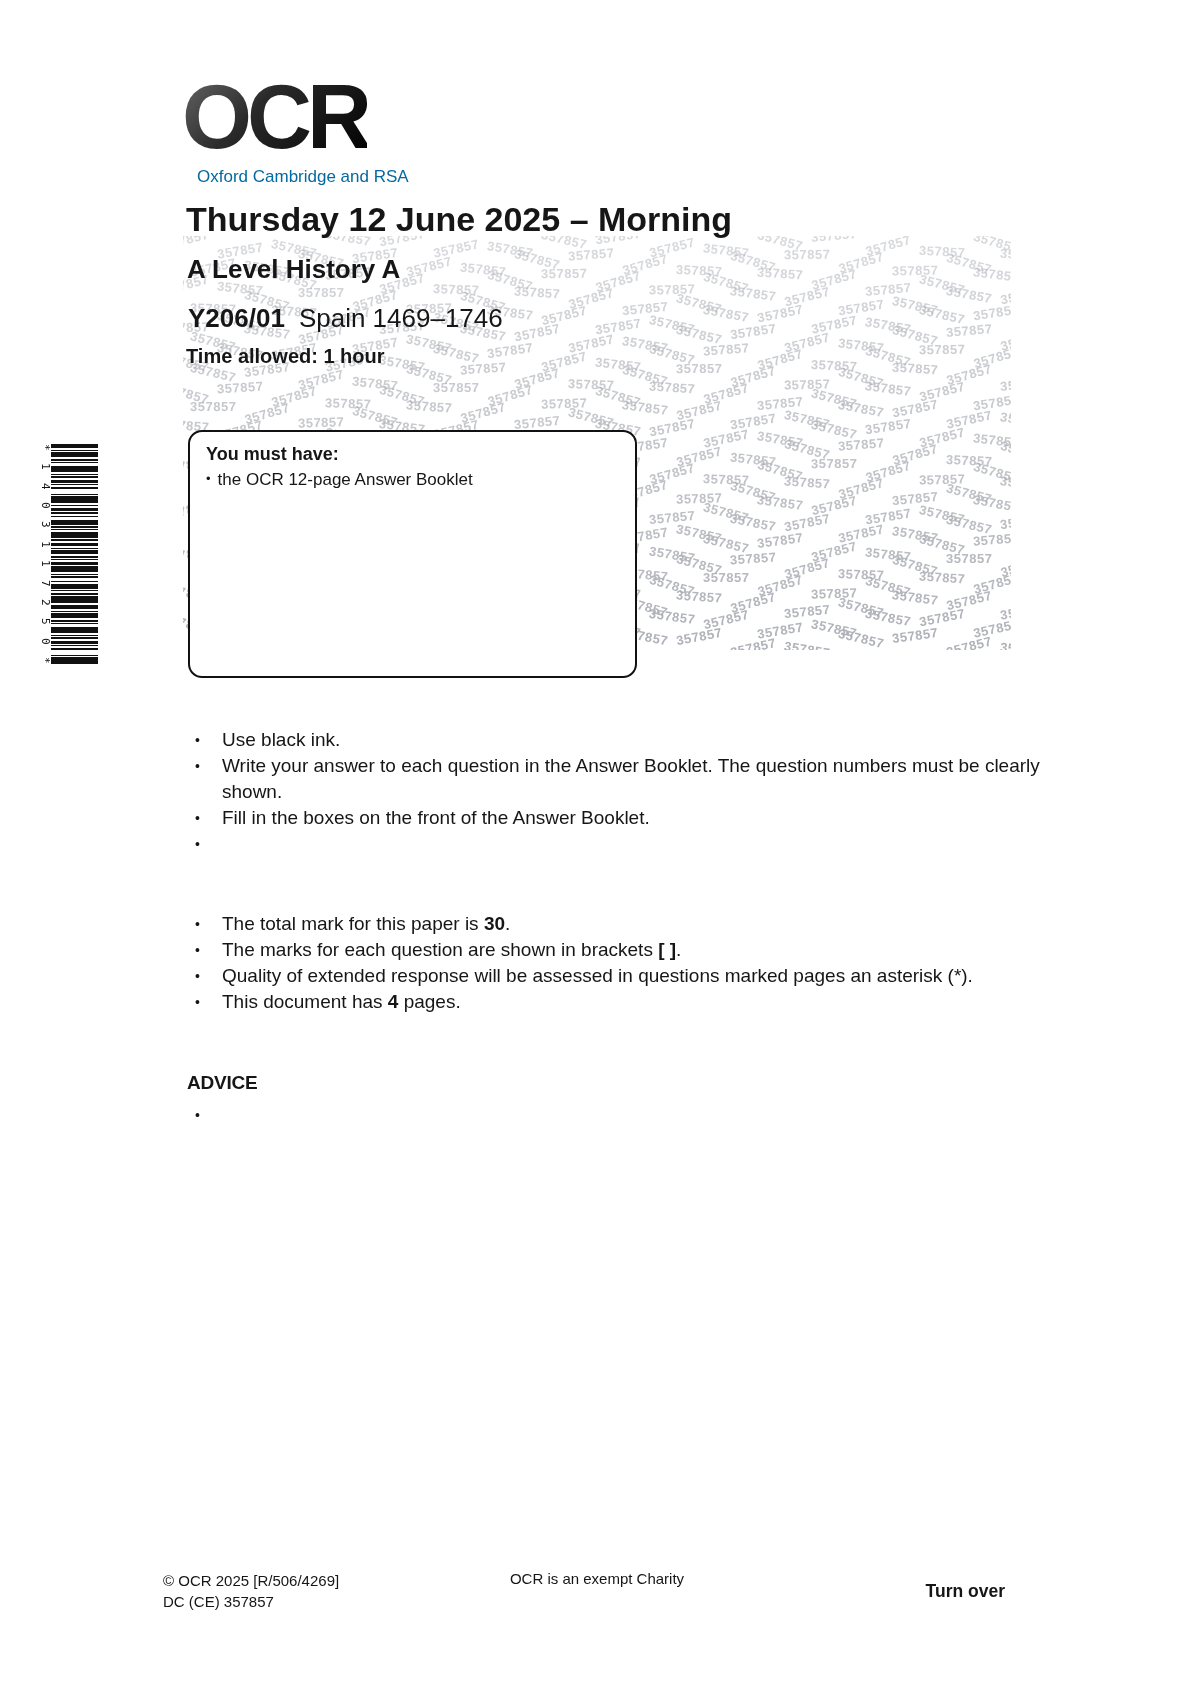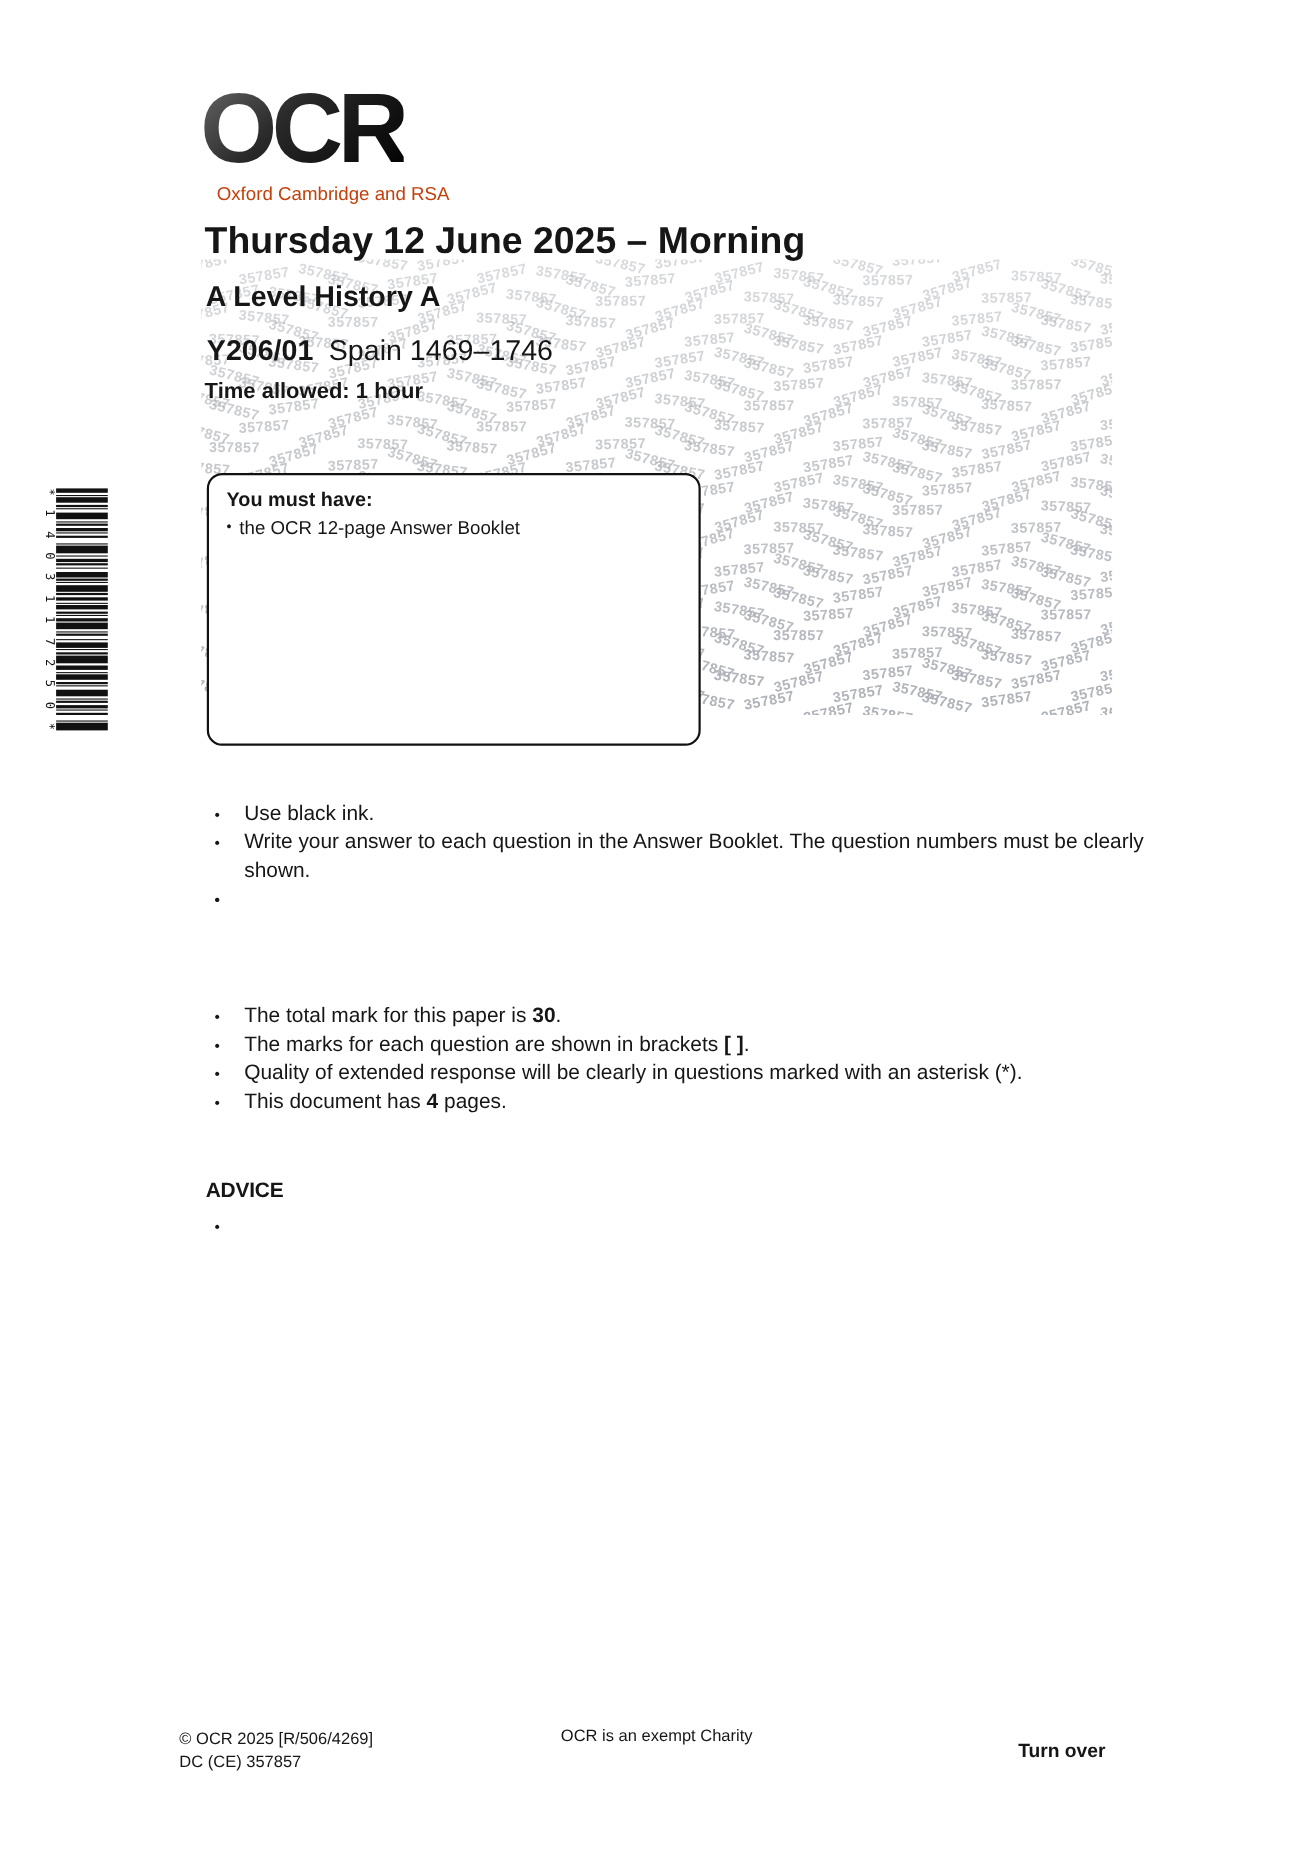--- a/index.html
+++ b/index.html
@@ -9,21 +9,21 @@
   
   .wm{position:absolute;left:183px;top:236px;width:828px;height:414px;overflow:hidden;z-index:0;}
   .wm span{position:absolute;font-weight:bold;font-size:13px;letter-spacing:.5px;color:#a9acb3;white-space:nowrap;}
   
   .logo{left:182px;top:70px;z-index:1;font-weight:bold;font-size:90px;line-height:95px;letter-spacing:-5px;
         color:#151515;}
   @supports(-webkit-background-clip:text){
     .logo{background:linear-gradient(135deg,#6a6a6a 0%,#2a2a2a 40%,#000 100%);
           -webkit-background-clip:text;background-clip:text;-webkit-text-fill-color:transparent;}
   }
-  .tagline{left:197px;top:167px;z-index:1;font-size:17px;color:#c2410c;}
+  .tagline{left:197px;top:167px;z-index:1;font-size:17px;color:#0369a1;}
   
   .title{left:186px;top:200px;z-index:1;font-size:34px;font-weight:bold;}
   .qual{left:187px;top:254px;z-index:1;font-size:26px;font-weight:bold;}
   .coderow{left:188px;top:303px;z-index:1;font-size:26px;}
   .coderow .code{font-weight:bold;margin-right:14px;}
   .time{left:186px;top:345px;z-index:1;font-size:20px;font-weight:bold;}
   
   .mustbox{left:188px;top:430px;width:449px;height:248px;z-index:1;background:#fff;
            border:2.5px solid #111;border-radius:14px;box-sizing:border-box;padding:12px 16px;}
   .mustbox .mh{font-size:18px;font-weight:bold;margin:0 0 5px 0;}
@@ -488,30 +488,30 @@
       <div style="position: absolute; left: 0px; right: 0px; top: 204px; height: 2px; background: rgb(17, 17, 17);"></div>
       <div style="position: absolute; left: 0px; right: 0px; top: 211px; height: 1px; background: rgb(17, 17, 17);"></div>
       <div style="position: absolute; left: 0px; right: 0px; top: 213px; height: 7px; background: rgb(17, 17, 17);"></div>
     </div>
 </div>
 
 <div class="abs sec" style="left:187px;top:727px;">
   <ul>
     <li><span class="dot">•</span><span>Use black ink.</span></li>
     <li><span class="dot">•</span><span>Write your answer to each question in the Answer Booklet. The question numbers must be clearly shown.</span></li>
-    <li><span class="dot">•</span></li>
+    <li><span class="dot">•</span><span>Fill in the boxes on the front of the Answer Booklet.</span></li>
     <li><span class="dot">•</span></li>
   </ul>
 </div>
 
 <div class="abs sec" style="left:187px;top:911px;">
   <ul>
     <li><span class="dot">•</span><span><span>The total mark for this paper is </span><span class="b">30</span><span>.</span></span></li>
     <li><span class="dot">•</span><span><span>The marks for each question are shown in brackets </span><span class="b">[ ]</span><span>.</span></span></li>
-    <li><span class="dot">•</span><span>Quality of extended response will be clearly in questions marked with an asterisk (*).</span></li>
+    <li><span class="dot">•</span><span>Quality of extended response will be assessed in questions marked pages an asterisk (*).</span></li>
     <li><span class="dot">•</span><span><span>This document has </span><span class="b">4</span><span> pages.</span></span></li>
   </ul>
 </div>
 
 <div class="abs sec" style="left:187px;top:1070px;">
   <h2>ADVICE</h2>
   <ul>
     <li><span class="dot">•</span></li>
   </ul>
 </div>

